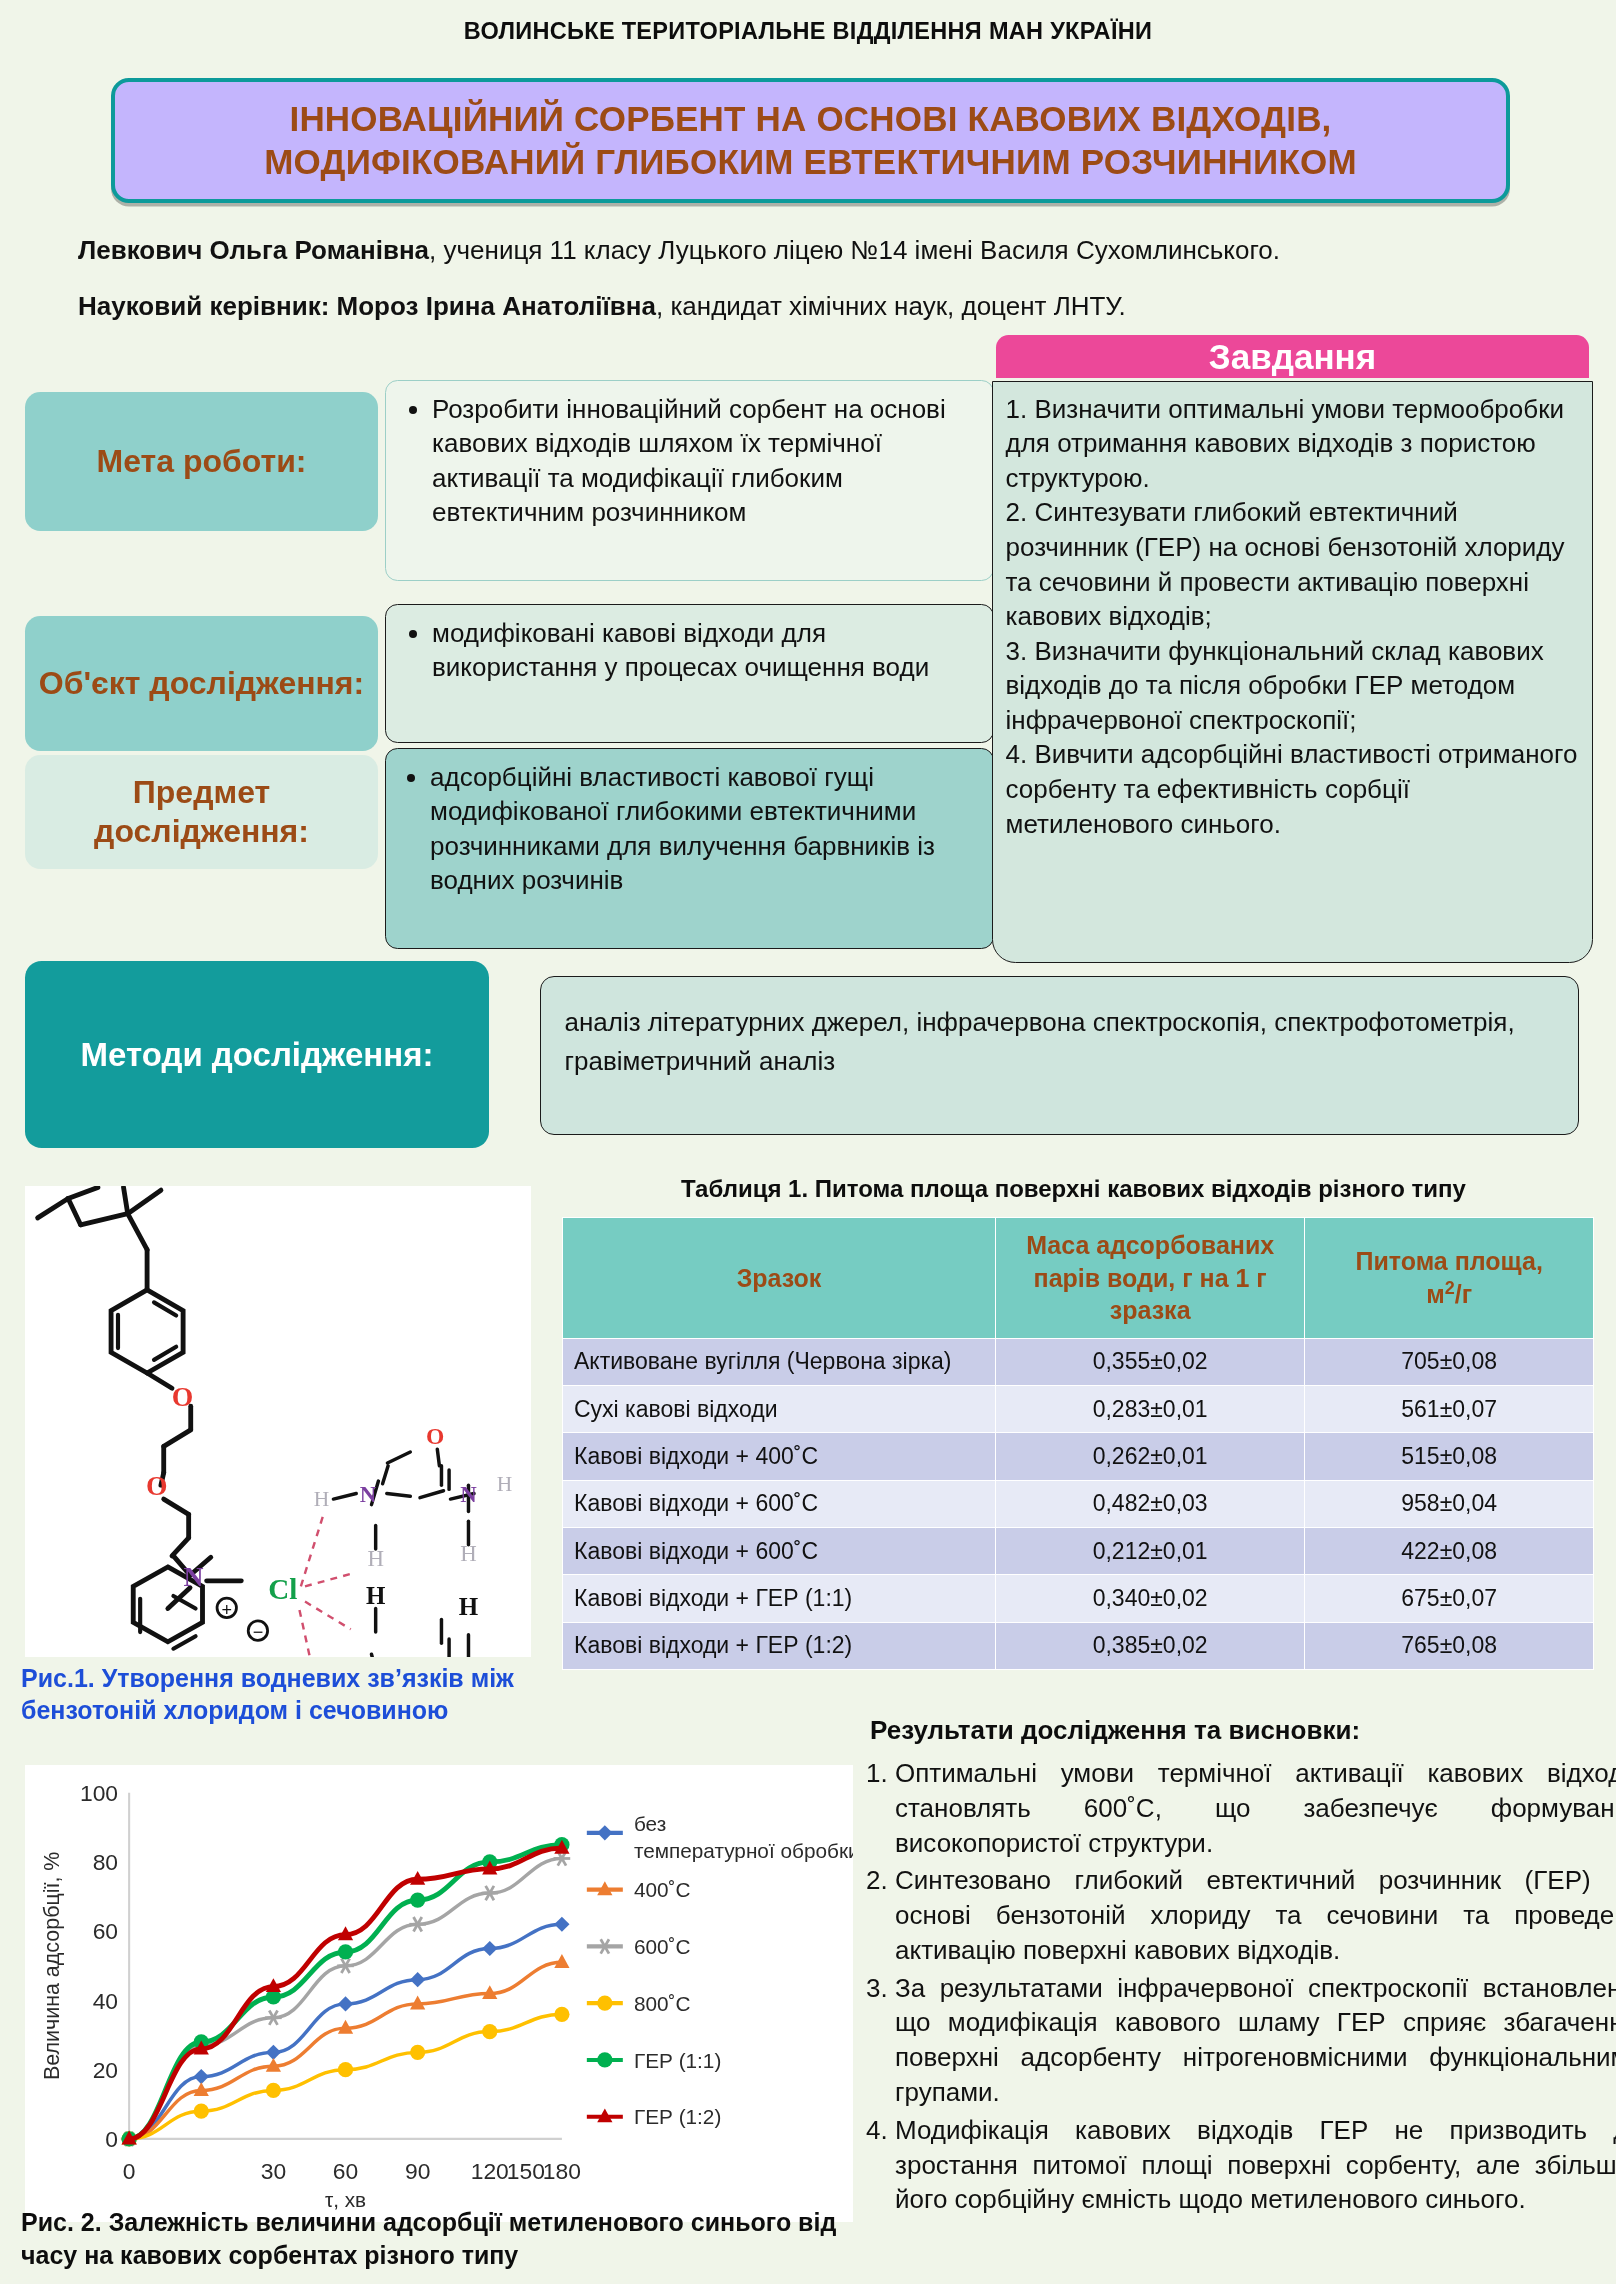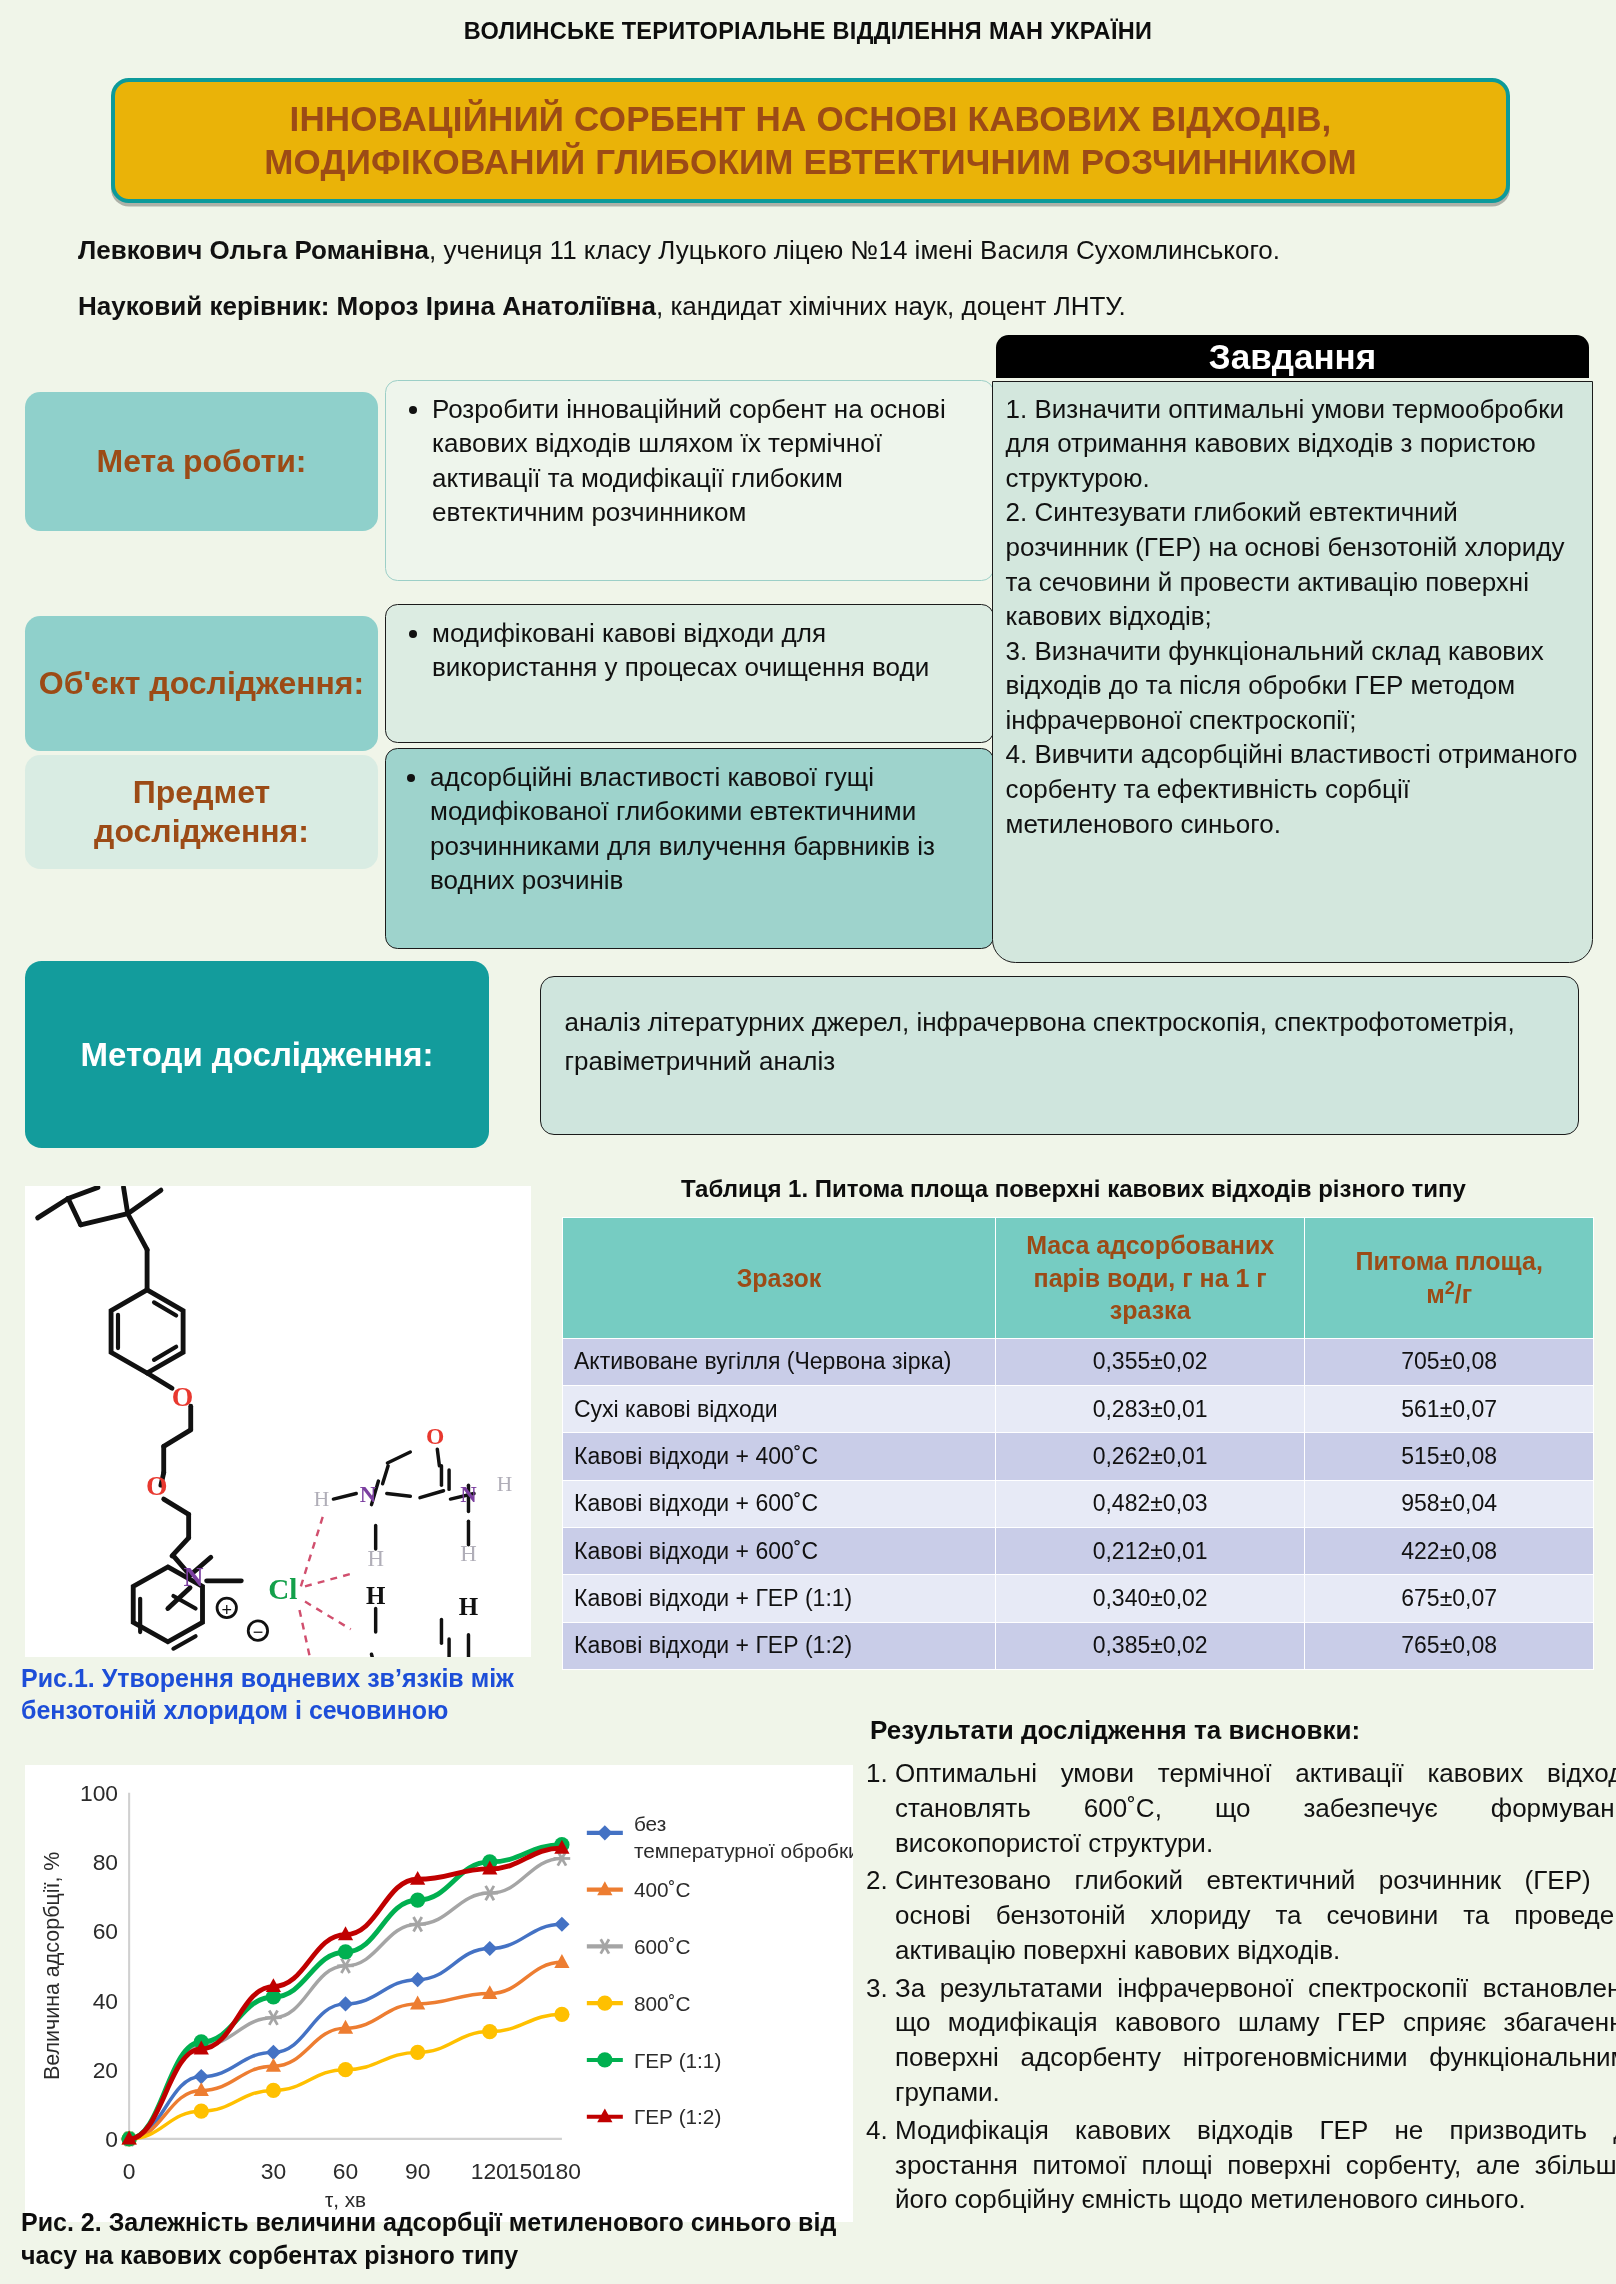--- a/index.html
+++ b/index.html
@@ -16,21 +16,21 @@
 
   
   .org-line{
     position:absolute;left:0;top:18px;width:1616px;
     text-align:center;
     font-weight:bold;font-size:23.5px;letter-spacing:0.3px;
     color:#0d0d0d;
   }
   .title-box{
     position:absolute;left:111px;top:78px;width:1399px;height:125px;
-    background:#eab308;
+    background:#c4b5fd;
     border:4.8px solid #0d9a9a;
     border-radius:18px;
     box-sizing:border-box;
     display:flex;align-items:center;justify-content:center;
     box-shadow:0 3.5px 0 rgba(0,0,0,.28);
   }
   .title-box .t{
     text-align:center;font-weight:bold;font-size:35px;line-height:1.22;
     color:#9c4b16;letter-spacing:0.2px;
   }
@@ -68,21 +68,21 @@
   .bodybox li{margin:0;}
   #box-meta   {left:385px;top:380px;width:609px;min-height:201px;background:#eef5ec;border:1.4px solid #9ccfc7;}
   #box-object {left:385px;top:604px;width:609px;min-height:139px;background:#dcece2;border:1.4px solid #1b1b1b;}
   #box-subject{left:385px;top:748px;width:609px;min-height:201px;background:#9ed3cc;border:1.4px solid #1b1b1b;padding-left:19px;}
   #box-methods{left:540px;top:976px;width:1039px;min-height:159px;background:#cfe5dd;border:1.4px solid #1b1b1b;border-radius:14px;
                padding:26px 23.5px;font-size:26px;line-height:1.5;}
 
   
   .tasks-hdr{
     position:absolute;left:996px;top:335px;width:593px;height:43px;
-    background:#000000;border-radius:12.5px 12.5px 0 0;
+    background:#ec4899;border-radius:12.5px 12.5px 0 0;
     display:flex;align-items:center;justify-content:center;
     color:#fff;font-weight:bold;font-size:35px;
   }
   #box-tasks{
     position:absolute;left:992px;top:381px;width:601px;min-height:582px;
     background:#d3e7dd;border:1.4px solid #1b1b1b;border-radius:0 0 23.5px 23.5px;
     box-sizing:border-box;padding:9.7px 12.5px;
     font-size:26px;line-height:1.33;color:#111;
   }
   #box-tasks p{margin:0;}

